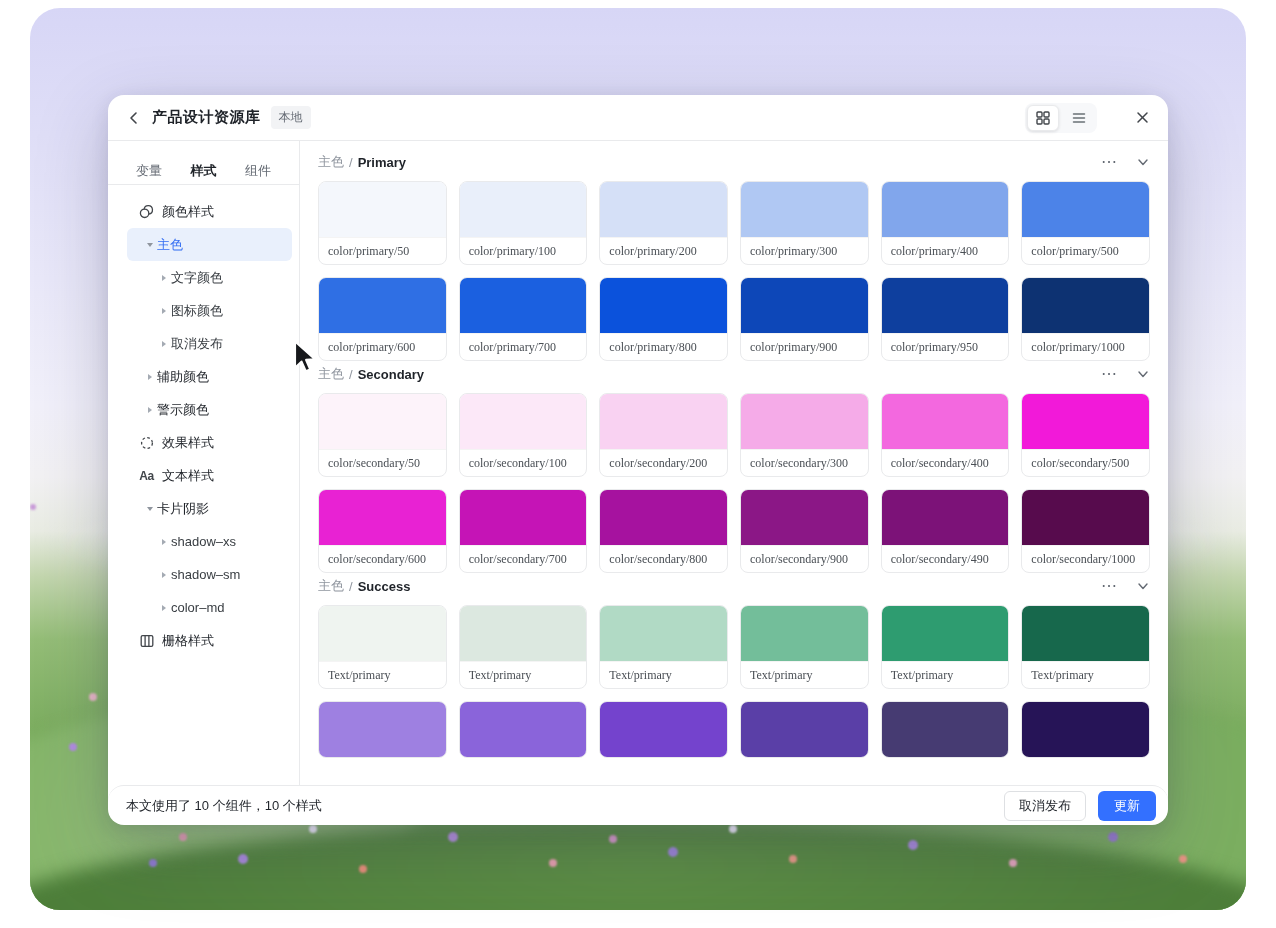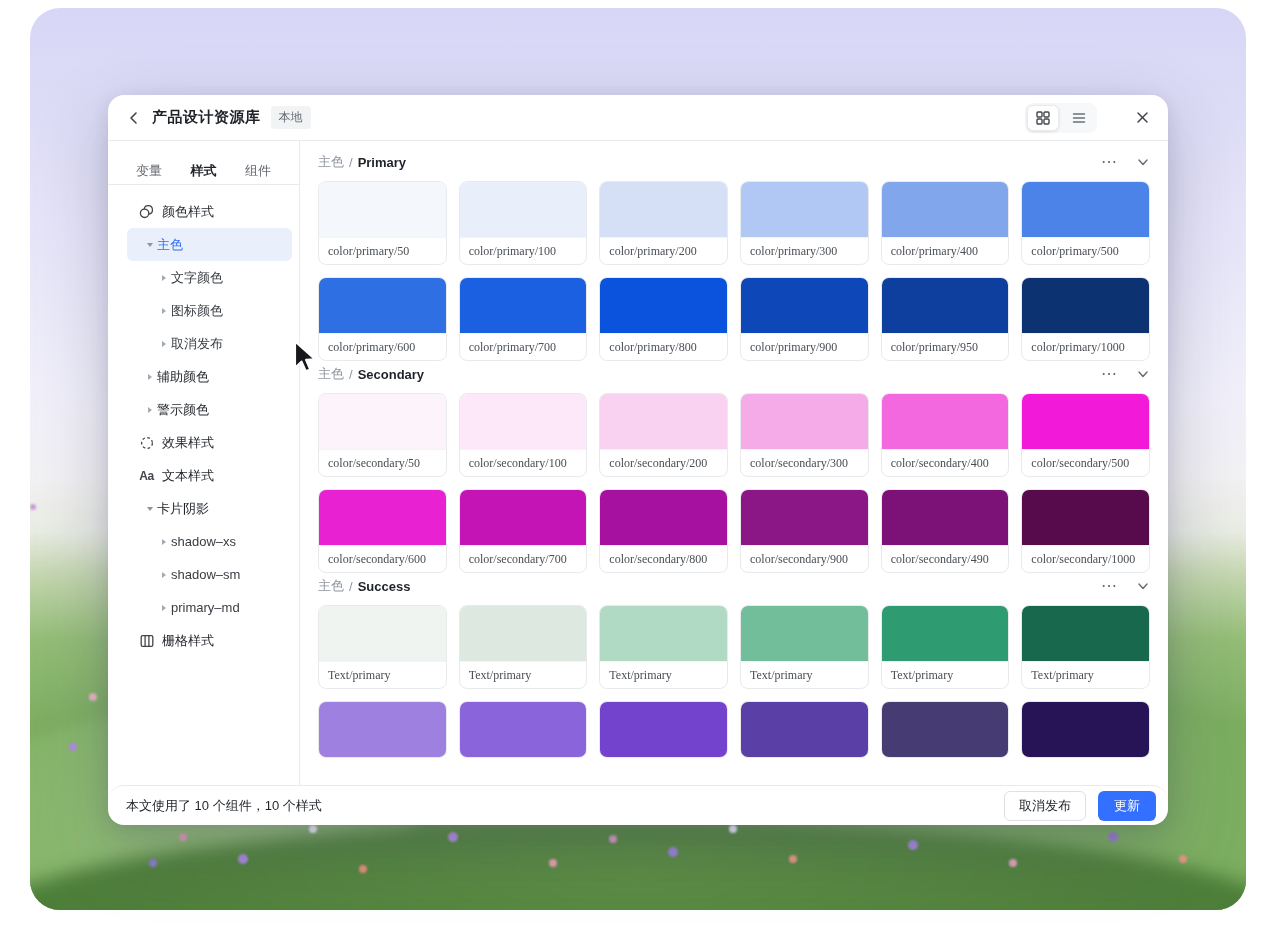--- a/index.html
+++ b/index.html
@@ -196,21 +196,21 @@
             <div class="tree-item lv2">
     <span class="caret right"></span>
               <span class="tree-label">shadow–xs</span>
   </div>
             <div class="tree-item lv2">
     <span class="caret right"></span>
               <span class="tree-label">shadow–sm</span>
   </div>
             <div class="tree-item lv2">
     <span class="caret right"></span>
-              <span class="tree-label">primary–md</span>
+              <span class="tree-label">color–md</span>
   </div>
             <div class="tree-item lv0">
     <span class="tree-icon">
                 <svg width="16" height="16" viewBox="0 0 16 16" fill="none" stroke="#42464b" stroke-width="1.3">
                   <rect x="2.2" y="2.7" width="11.6" height="10.6" rx="1.4"></rect>
                   <line x1="6.1" y1="2.7" x2="6.1" y2="13.3"></line>
                   <line x1="9.9" y1="2.7" x2="9.9" y2="13.3"></line>
                 </svg>
               </span>
               <span class="tree-label">栅格样式</span>

